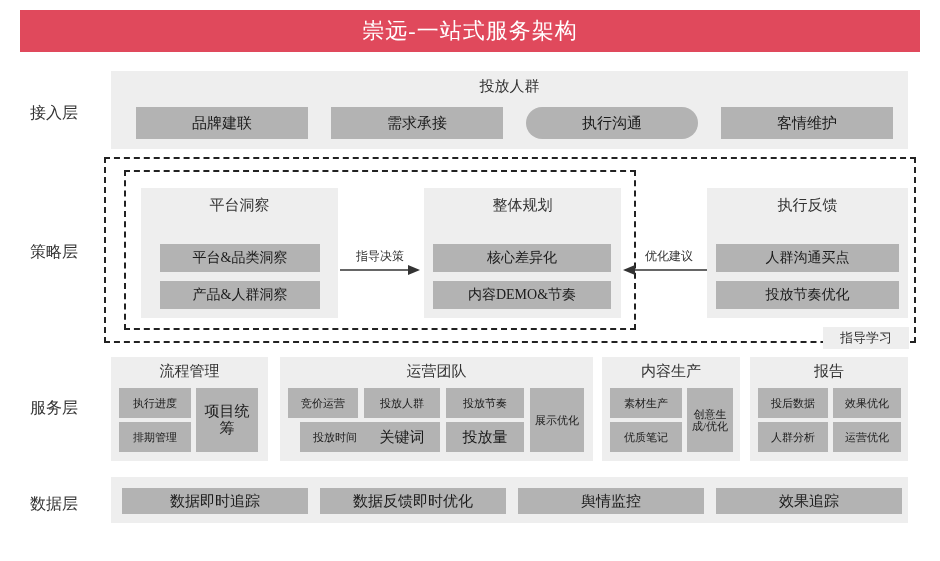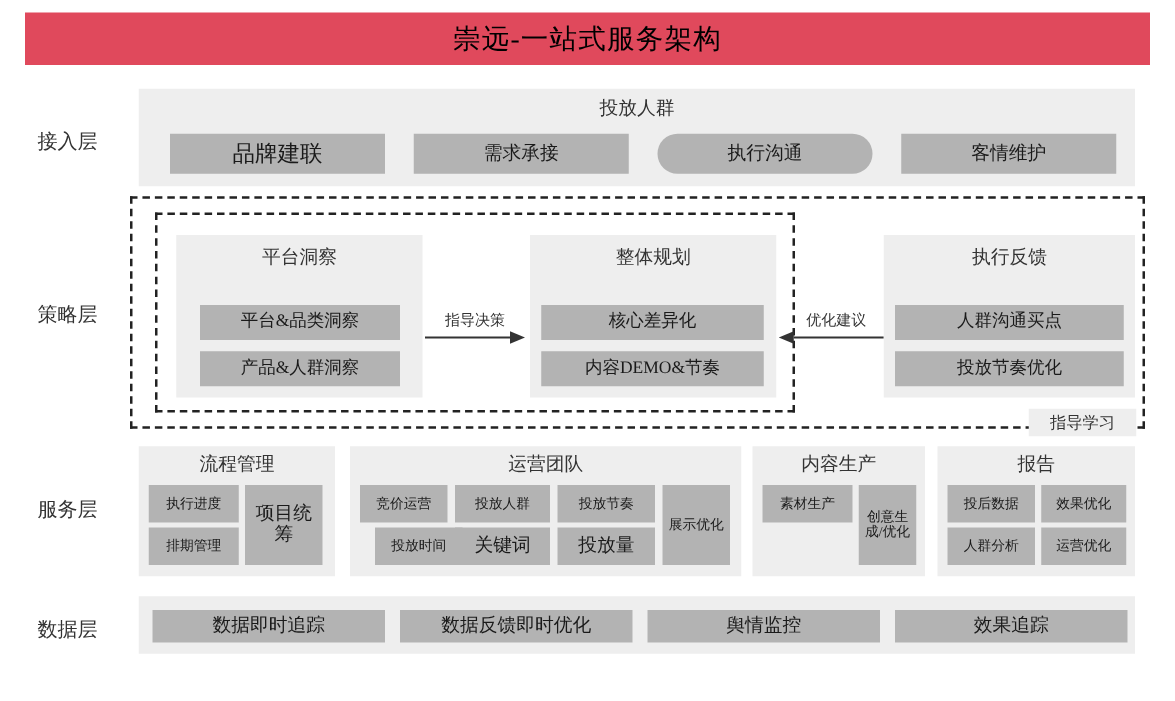--- a/index.html
+++ b/index.html
@@ -13,21 +13,21 @@
   }
   #stage{position:relative;width:940px;height:561px;}
 
   
   .title-bar{
     position:absolute;left:20px;top:10px;width:900px;height:42px;
     background:#e0495c;
     display:flex;align-items:center;justify-content:center;
   }
   .title-bar .title-text{
-    color:#000000;font-size:22px;letter-spacing:1px;
+    color:#ffffff;font-size:22px;letter-spacing:1px;
     font-family:"Liberation Serif","DejaVu Serif",serif;
   }
 
   
   .row-label{
     position:absolute;left:0;width:108px;
     text-align:center;font-size:15px;color:#333;
   }
 
   
@@ -78,21 +78,21 @@
   </div>
 
   <div class="row-label" style="top:103px;font-size:16px;">接入层</div>
   <div class="row-label" style="top:242px;font-size:16px;">策略层</div>
   <div class="row-label" style="top:398px;font-size:16px;">服务层</div>
   <div class="row-label" style="top:494px;font-size:16px;">数据层</div>
 
   <div class="panel" style="left:111px;top:71px;width:797px;height:78px;">
     <div class="panel-title" style="top:6px;">投放人群</div>
   </div>
-  <div class="gbox" style="left:136px;top:107px;width:172px;height:32px;font-size:18px;">品牌建联</div>
+  <div class="gbox" style="left:136px;top:107px;width:172px;height:32px;font-size:15px;">品牌建联</div>
   <div class="gbox" style="left:331px;top:107px;width:172px;height:32px;font-size:15px;">需求承接</div>
   <div class="gbox" style="left:526px;top:107px;width:172px;height:32px;font-size:15px;border-radius:16px;">执行沟通</div>
   <div class="gbox" style="left:721px;top:107px;width:172px;height:32px;font-size:15px;">客情维护</div>
 
   <div class="dashed-outer"></div>
   <div class="dashed-inner"></div>
 
   <div class="panel" style="left:141px;top:188px;width:197px;height:130px;">
     <div class="panel-title" style="top:8px;font-size:15px;">平台洞察</div>
   </div>
@@ -144,20 +144,21 @@
   <div class="gbox" style="left:446px;top:388px;width:78px;height:30px;font-size:11px;">投放节奏</div>
   <div class="gbox" style="left:300px;top:422px;width:70px;height:30px;font-size:11px;">投放时间</div>
   <div class="gbox" style="left:364px;top:422px;width:76px;height:30px;font-size:15px;">关键词</div>
   <div class="gbox" style="left:446px;top:422px;width:78px;height:30px;font-size:15px;">投放量</div>
   <div class="gbox" style="left:530px;top:388px;width:54px;height:64px;font-size:11px;padding:4px 4px;">展示优化</div>
 
   <div class="panel" style="left:602px;top:357px;width:138px;height:104px;">
     <div class="panel-title" style="top:5px;font-size:15px;">内容生产</div>
   </div>
   <div class="gbox" style="left:610px;top:388px;width:72px;height:30px;font-size:11px;">素材生产</div>
+  <div class="gbox" style="left:610px;top:422px;width:72px;height:30px;font-size:11px;">优质笔记</div>
   <div class="gbox" style="left:687px;top:388px;width:46px;height:64px;font-size:11px;padding:0 3px;">创意生成/优化</div>
 
   <div class="panel" style="left:750px;top:357px;width:158px;height:104px;">
     <div class="panel-title" style="top:5px;font-size:15px;">报告</div>
   </div>
   <div class="gbox" style="left:758px;top:388px;width:70px;height:30px;font-size:11px;">投后数据</div>
   <div class="gbox" style="left:833px;top:388px;width:68px;height:30px;font-size:11px;">效果优化</div>
   <div class="gbox" style="left:758px;top:422px;width:70px;height:30px;font-size:11px;">人群分析</div>
   <div class="gbox" style="left:833px;top:422px;width:68px;height:30px;font-size:11px;">运营优化</div>
 

